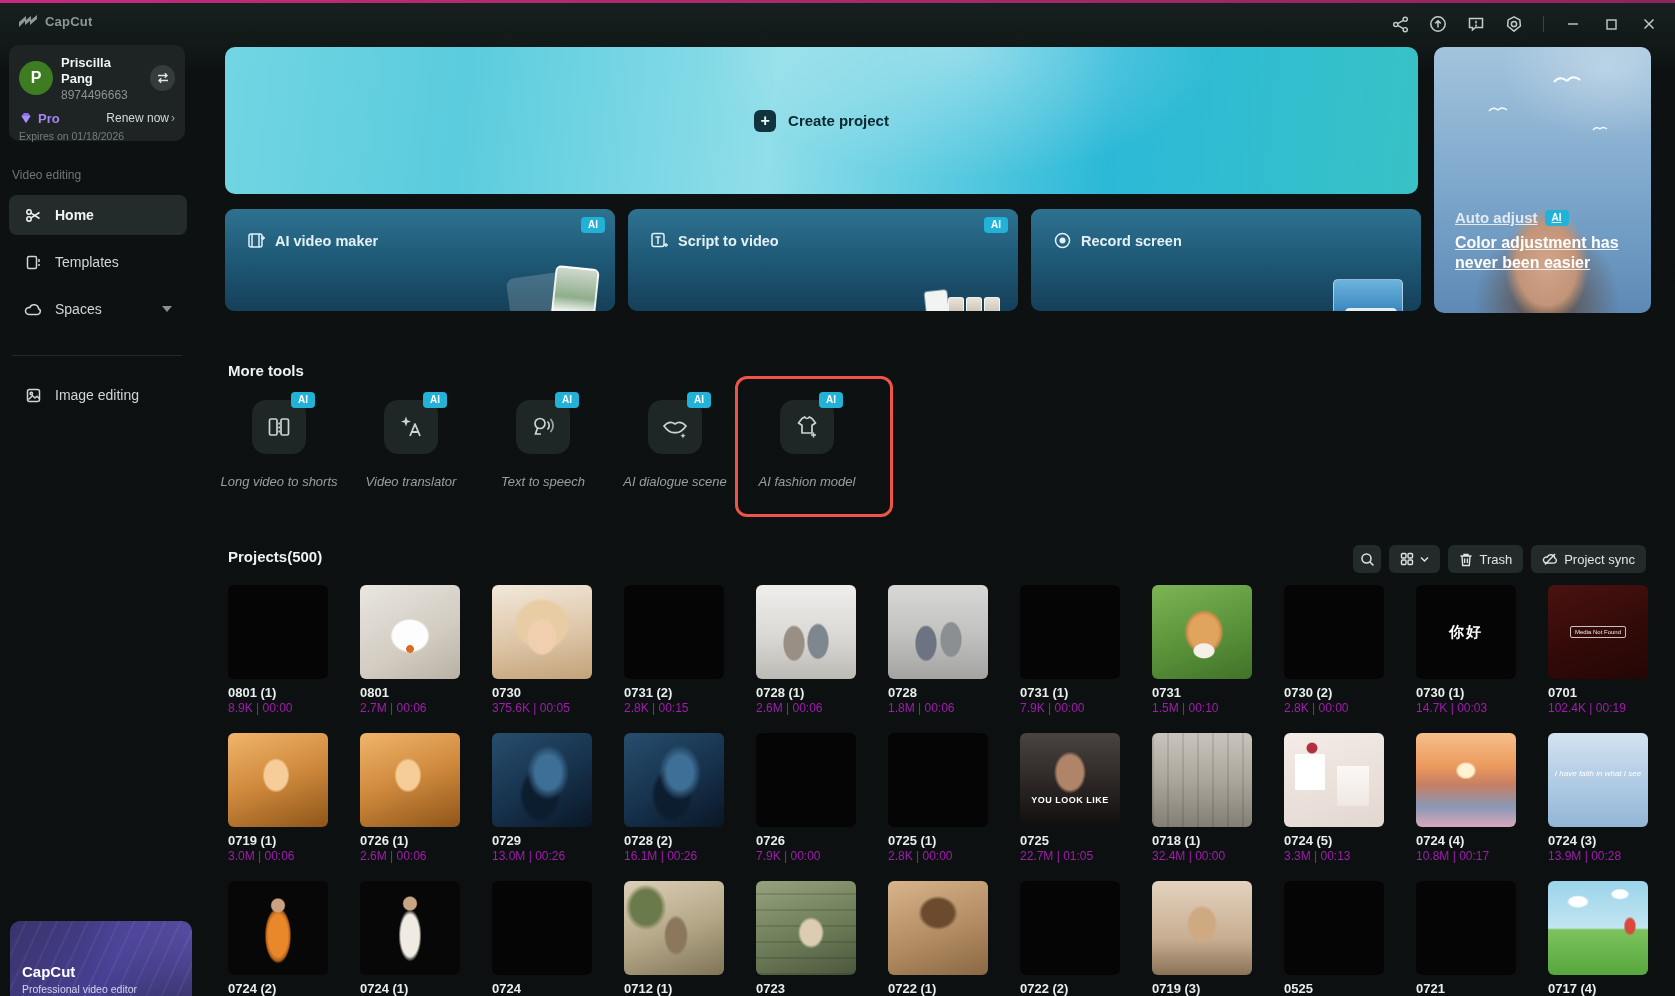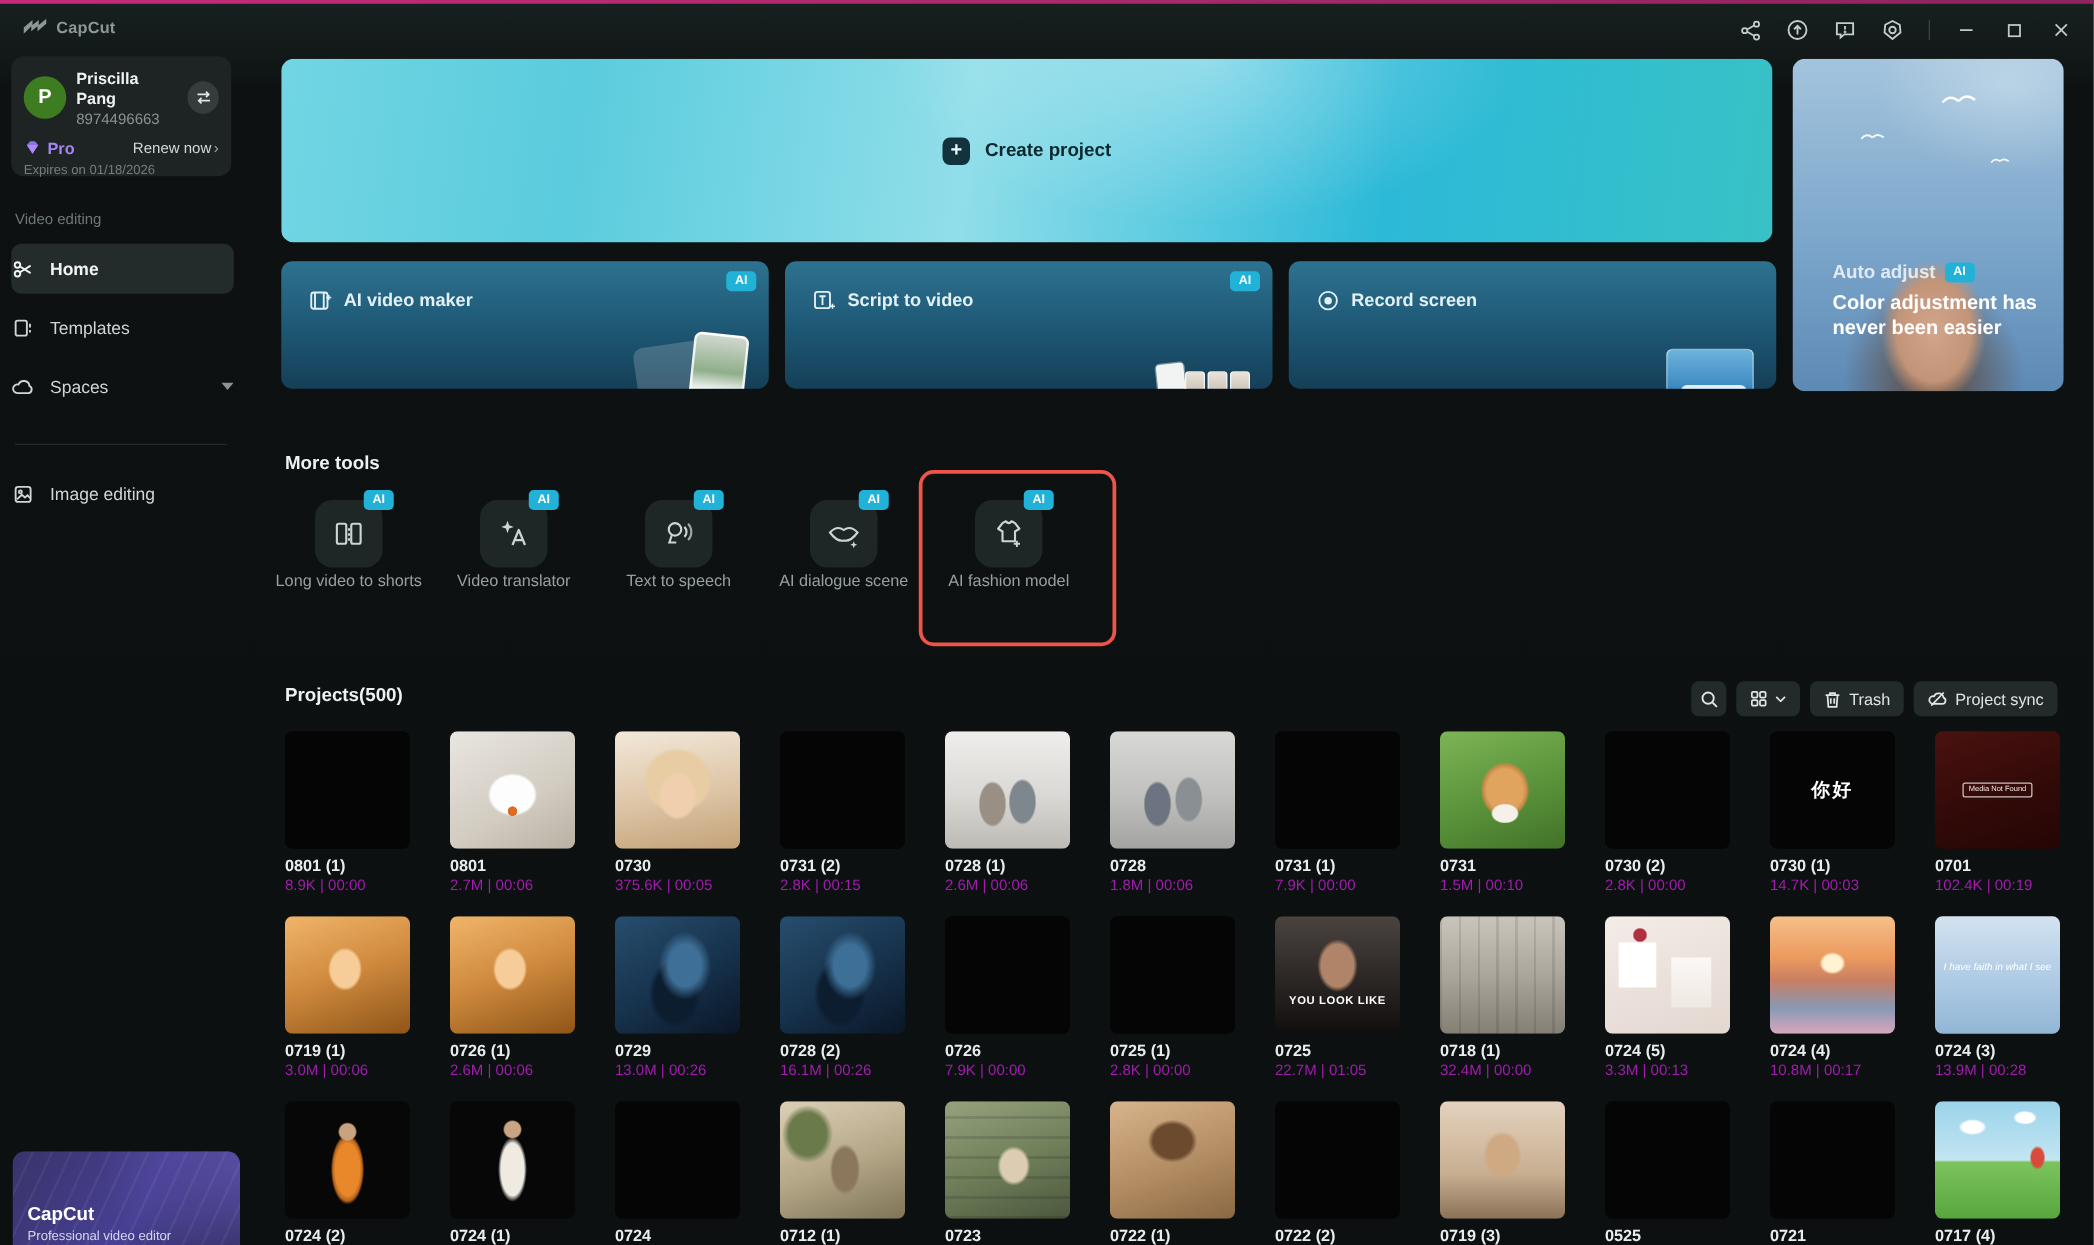--- a/index.html
+++ b/index.html
@@ -36,21 +36,21 @@
     display:flex; align-items:center; justify-content:center; cursor:pointer; }
   .profile-bottom { margin-top:9px; display:flex; align-items:center; }
   .pro-wrap { display:flex; align-items:center; gap:5px; font-size:13px; font-weight:700; color:#a585f2; }
   .renew { margin-left:auto; display:flex; align-items:center; gap:2px; font-size:12px; color:#d3d9d9; cursor:pointer; }
   .renew .chev-r { font-size:12px; color:#9aa3a3; }
   .expires { margin-top:4px; font-size:10.5px; color:#747d7e; }
 
   .side-section-label { position:absolute; left:12px; top:165px; font-size:12px; color:#6e7778; }
   .nav { position:absolute; left:9px; top:192px; width:178px; display:flex; flex-direction:column; gap:7px; }
   .nav-item { height:40px; border-radius:8px; display:flex; align-items:center; gap:13px;
-    padding:0 0; font-size:14px; color:#cfd6d6; cursor:pointer; }
+    padding:0 15px; font-size:14px; color:#cfd6d6; cursor:pointer; }
   .nav-item.active { background:#242c2b; color:#f1f4f4; font-weight:700; }
   .nav-icon { width:18px; height:18px; display:flex; align-items:center; justify-content:center; }
   .nav-item .chev-d { margin-left:auto; }
   .side-divider { position:absolute; left:12px; right:18px; top:352px; height:1px; background:#232a2a; }
   .nav2 { position:absolute; left:9px; top:372px; width:178px; }
 
   .side-footer { position:absolute; left:10px; top:918px; width:182px; height:86px; border-radius:10px;
     background:
       repeating-linear-gradient(115deg, rgba(255,255,255,.05) 0 2px, transparent 2px 14px),
       radial-gradient(220px 160px at 110% 10%, #5a4fa8 0%, rgba(90,79,168,0) 60%),
@@ -94,33 +94,33 @@
 
   
   .promo { position:absolute; left:1434px; top:47px; width:217px; height:266px; border-radius:10px; overflow:hidden; cursor:pointer;
     background:
       radial-gradient(62px 84px at 52% 82%, #d2a68c 0%, #c29478 48%, rgba(194,148,120,0) 68%),
       radial-gradient(110px 120px at 52% 96%, #5d4434 0%, rgba(93,68,52,0) 66%),
       radial-gradient(180px 120px at 80% 8%, rgba(255,255,255,.3) 0%, rgba(255,255,255,0) 60%),
       linear-gradient(180deg,#a3c4dd 0%,#7ea8cc 52%,#5d89b5 100%); }
   .promo-birds { position:absolute; left:0; top:0; width:100%; height:100%; }
   .promo-birds svg { position:absolute; }
-  .promo-text { position:absolute; left:32px; top:162px; width:185px; }
+  .promo-text { position:absolute; left:21px; top:162px; width:185px;text-decoration:underline; }
   .promo-tag-row { display:flex; align-items:center; gap:7px; }
   .promo-tag { font-size:15px; font-weight:600; color:rgba(255,255,255,.78); }
   .promo-headline { margin-top:7px; font-size:16px; font-weight:700; color:#fff; line-height:1.25; }
 
   
   .mt-heading { position:absolute; left:228px; top:362px; font-size:15px; font-weight:700; color:#eef1f1; }
   .tools-row { position:absolute; left:213px; top:400px; display:flex; }
   .tool { width:132px; display:flex; flex-direction:column; align-items:center; cursor:pointer; }
   .tool-iconbox { position:relative; width:54px; height:54px; border-radius:14px; background:#1f2626;
     display:flex; align-items:center; justify-content:center; color:#ccd4d4; }
   .tool-badge { position:absolute; top:-8px; right:-9px; }
-  .tool-label { margin-top:3px; font-size:13px; color:#97a0a1; text-align:center; line-height:1.3; max-width:118px; }
+  .tool-label { margin-top:20px; font-size:13px; color:#97a0a1; text-align:center; line-height:1.3; max-width:118px;font-style:italic; }
   .red-frame { position:absolute; left:735px; top:376px; width:158px; height:141px; border:3px solid #ee5449; border-radius:12px; pointer-events:none; }
 
   
   .projects-heading { position:absolute; left:228px; top:548px; font-size:15px; font-weight:700; color:#eef1f1; }
   .proj-toolbar { position:absolute; right:29px; top:545px; display:flex; align-items:center; gap:8px; }
   .pt-btn { height:28px; border-radius:6px; background:#232a2a; color:#dfe5e5; display:flex;
     align-items:center; justify-content:center; gap:6px; font-size:13px; cursor:pointer; padding:0 11px; }
   .pt-btn.square { width:28px; padding:0; }
   .projects-grid { position:absolute; left:228px; top:585px; width:1424px; }
   .prow { display:flex; gap:32px; margin-bottom:18px; }

